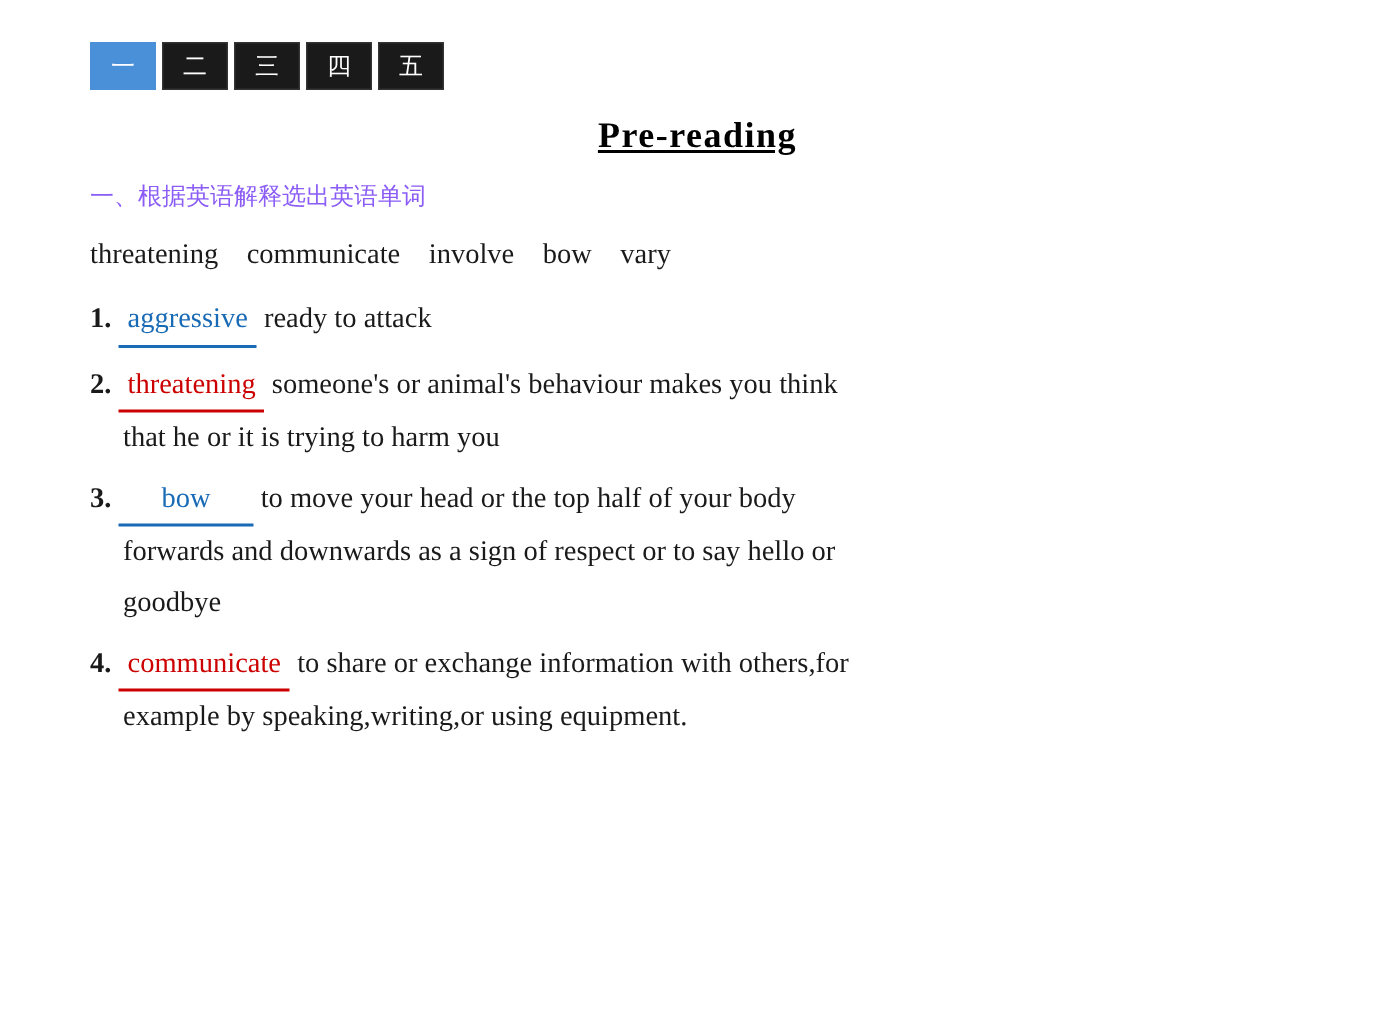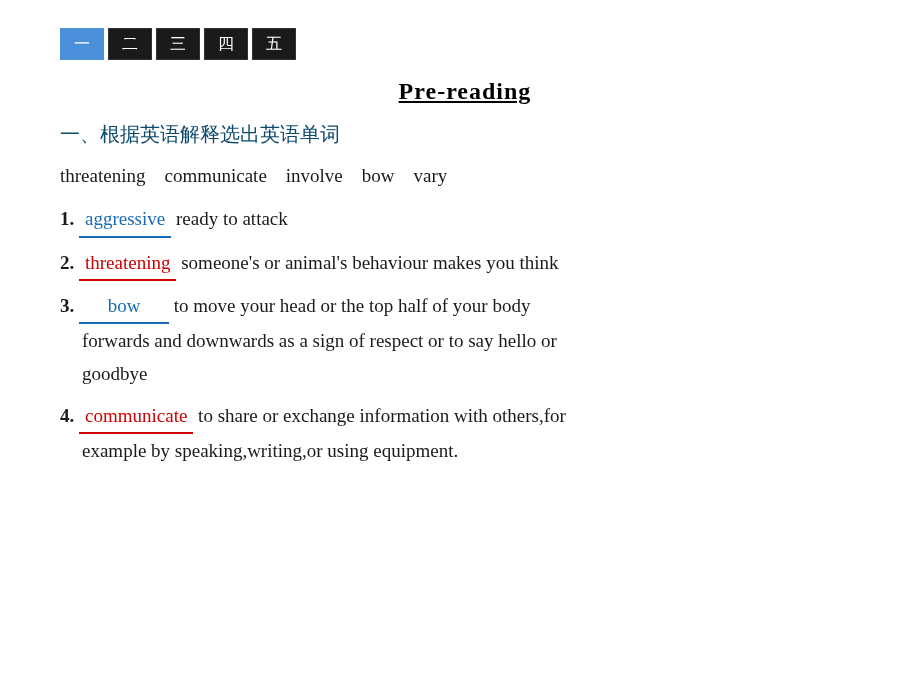--- a/index.html
+++ b/index.html
@@ -57,24 +57,24 @@
       font-size: 24px;
       font-weight: bold;
       font-family: "Times New Roman", serif;
       margin-bottom: 16px;
       text-decoration: underline;
       letter-spacing: 1px;
     }
 
     
     .chinese-heading {
-      font-size: 20px;
+      font-size: 16px;
       font-family: "SimSun", "宋体", serif;
       margin-bottom: 12px;
-      color: #0c4a6e;
+      color: #8b5cf6;
     }
 
     
     .word-list {
       font-size: 19px;
       font-family: "Times New Roman", serif;
       margin-bottom: 6px;
       color: #1a1a1a;
       line-height: 1.7;
     }
@@ -155,20 +155,21 @@
       <span class="answer-blank blue">aggressive</span>
       <span class="question-text"> </span>
       <span class="question-text">ready to attack</span>
     </div>
 
     <div class="question-item">
       <span class="question-number">2.</span>
       <span class="answer-blank red">threatening</span>
       <span class="question-text"> </span>
       <span class="question-text">someone's or animal's behaviour makes you think</span>
+      <div class="question-multiline">that he or it is trying to harm you</div>
     </div>
 
     <div class="question-item">
       <span class="question-number">3.</span>
       <span class="answer-blank blue">bow</span>
       <span class="question-text"> </span>
       <span class="question-text">to move your head or the top half of your body</span>
       <div class="question-multiline">forwards and downwards as a sign of respect or to say hello or</div>
       <div class="question-multiline">goodbye</div>
     </div>

